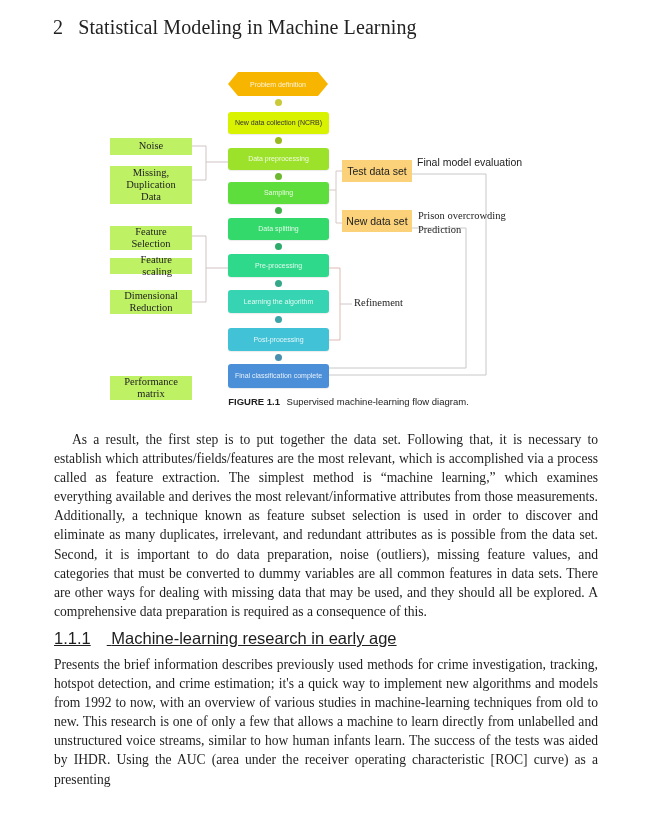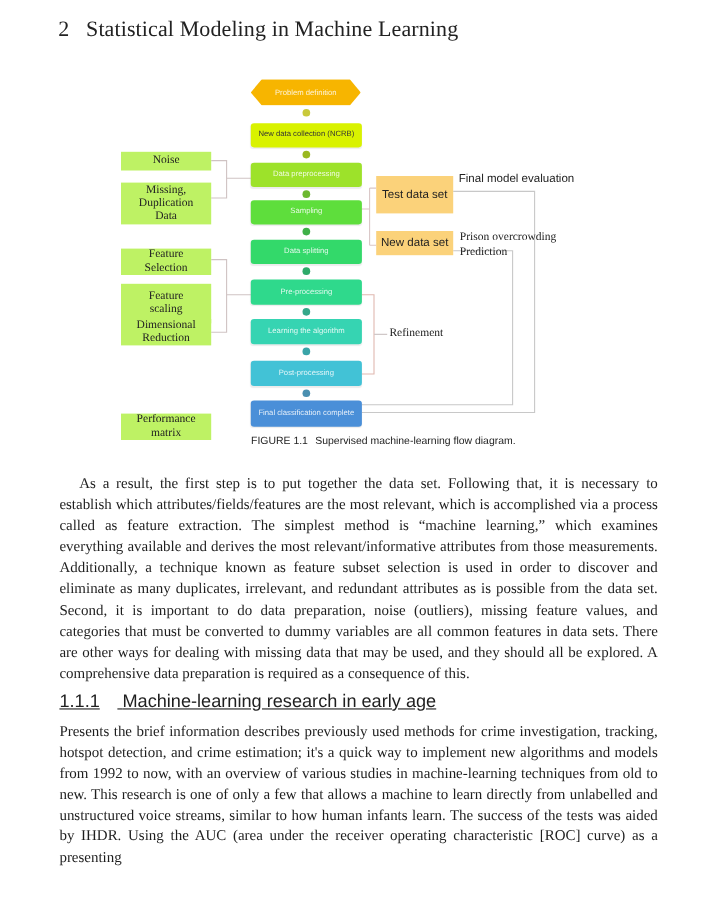--- a/index.html
+++ b/index.html
@@ -13,21 +13,21 @@
   .flowbox { position: absolute; left: 128px; width: 101px; border-radius: 3px; color: rgba(255,255,255,0.85); font-family: "Liberation Sans", "DejaVu Sans", sans-serif; font-size: 7px; text-align: center; display: flex; align-items: center; justify-content: center; line-height: 1.1; box-shadow: 0 1px 1px rgba(0,0,0,0.08); }
   .hex { position: absolute; left: 128px; top: 4px; width: 100px; height: 24px; background: #f7b500; clip-path: polygon(10% 0, 90% 0, 100% 50%, 90% 100%, 10% 100%, 0 50%); color: rgba(255,255,255,0.85); font-family: "Liberation Sans", "DejaVu Sans", sans-serif; font-size: 7px; display: flex; align-items: center; justify-content: center; }
   .arrow-dot { position: absolute; width: 7px; height: 7px; border-radius: 50%; left: 175px; }
 
   .side-label { position: absolute; background: #bef264; font-family: "Liberation Serif", "DejaVu Serif", serif; font-size: 10.5px; text-align: center; display: flex; align-items: center; justify-content: center; line-height: 1.15; color: #222; }
   .mid-label { position: absolute; background: #fbd27a; font-family: "Liberation Sans", "DejaVu Sans", sans-serif; font-size: 10.5px; display: flex; align-items: center; justify-content: center; color: #222; }
   .plain-label { position: absolute; font-size: 10.5px; color: #222; white-space: nowrap; }
   .plain-label.sans { font-family: "Liberation Sans", "DejaVu Sans", sans-serif; }
 
   .caption { position: absolute; left: 0; width: 653px; top: 396px; text-align: center; font-family: "Liberation Sans", "DejaVu Sans", sans-serif; font-size: 9.5px; color: #222; }
-  .caption .fig-num { font-weight: normal; margin-right: 4px; padding-left: 44px; }
+  .caption .fig-num { font-weight: bold; margin-right: 4px; padding-left: 44px; }
 
   .para { position: absolute; left: 54px; width: 544px; font-size: 13.6px; line-height: 19.1px; text-align: justify; color: #1e1e1e; }
   .para.indent { text-indent: 18px; }
   .heading { position: absolute; left: 54px; top: 629px; font-family: "Liberation Sans", "DejaVu Sans", sans-serif; font-size: 16.5px; color: #1e1e1e; text-decoration: underline; }
   .heading .num { margin-right: 16px; }
 </style>
 </head>
 <body>
 
 <div class="running-head">
@@ -76,25 +76,25 @@
   <div class="arrow-dot" style="top:248px;background:#3aa4a8;"></div>
 
   <div class="flowbox" style="top:260px;height:23px;background:#42c2d6;">Post-processing</div>
   <div class="arrow-dot" style="top:286px;background:#4a8fb0;"></div>
 
   <div class="flowbox" style="top:296px;height:24px;background:#4a8fd8;">Final classification complete</div>
 
   <div class="side-label" style="left:10px;top:70px;width:82px;height:17px;">Noise</div>
   <div class="side-label" style="left:10px;top:98px;width:82px;height:38px;padding:0 6px;box-sizing:border-box;">Missing, Duplication Data</div>
   <div class="side-label" style="left:10px;top:158px;width:82px;height:24px;padding:0 14px;box-sizing:border-box;">Feature Selection</div>
-  <div class="side-label" style="left:10px;top:190px;width:82px;height:36px;padding:0 20px;box-sizing:border-box;">Feature scaling</div>
+  <div class="side-label" style="left:10px;top:190px;width:82px;height:16px;padding:0 20px;box-sizing:border-box;text-align:right;">Feature scaling</div>
   <div class="side-label" style="left:10px;top:222px;width:82px;height:24px;">Dimensional Reduction</div>
   <div class="side-label" style="left:10px;top:264px;width:82px;height:24px;padding:0 4px;box-sizing:border-box;margin-top:44px;">Performance matrix</div>
 
-  <div class="mid-label" style="left:242px;top:92px;width:70px;height:34px;">Test data set</div>
+  <div class="mid-label" style="left:242px;top:92px;width:70px;height:22px;">Test data set</div>
   <div class="plain-label sans" style="left:317px;top:88px;">Final  model evaluation</div>
 
   <div class="mid-label" style="left:242px;top:142px;width:70px;height:22px;">New data set</div>
   <div class="plain-label" style="left:318px;top:142px;">Prison overcrowding</div>
   <div class="plain-label" style="left:318px;top:156px;">Prediction</div>
 
   <div class="plain-label" style="left:254px;top:229px;">Refinement</div>
 </div>
 
 <div class="caption">

